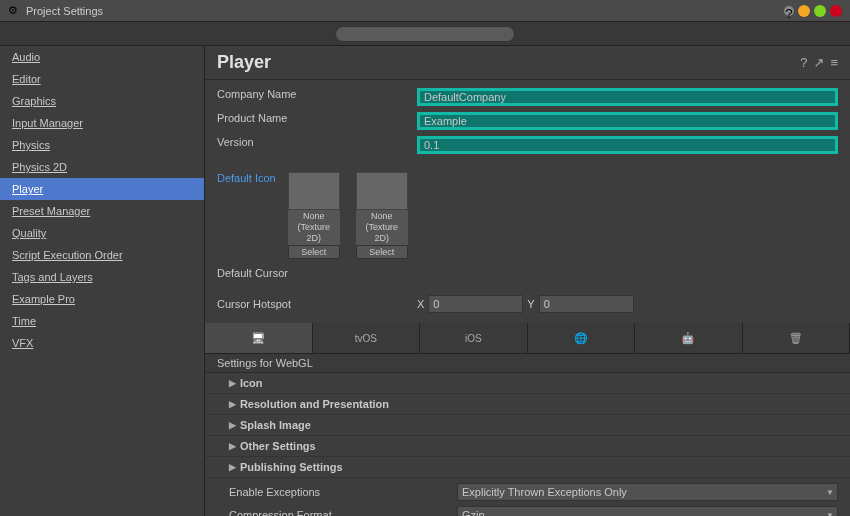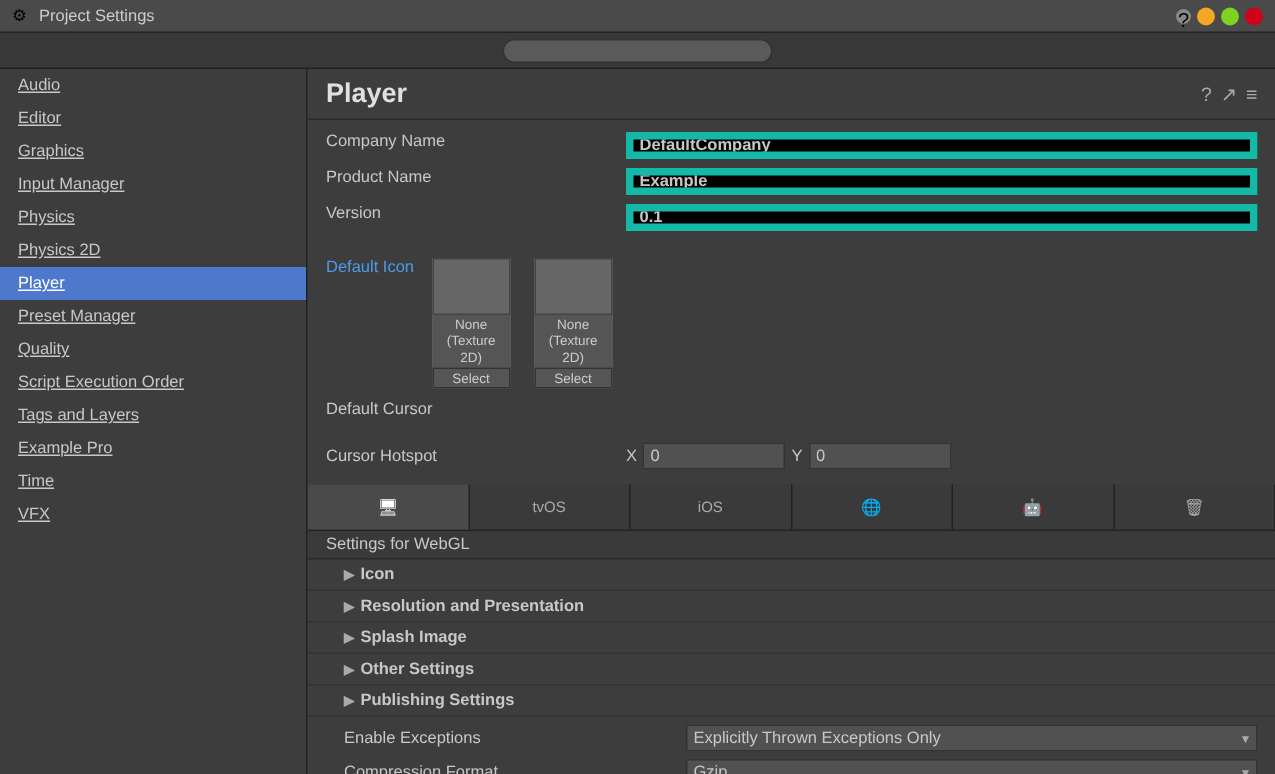--- a/index.html
+++ b/index.html
@@ -142,27 +142,26 @@
     }
     .form-label {
       width: 200px;
       color: #c8c8c8;
       font-size: 11px;
       flex-shrink: 0;
     }
     .form-input {
       flex: 1;
       height: 18px;
-      background: #000000;
-      border: 5px solid #14b8a6;
+      background: #0f766e;
+      border: 3px solid #14b8a6;
       color: #c8c8c8;
       font-size: 11px;
       padding: 0 4px;
       outline: none;
-      font-weight: bold;
     }
 
     
     .icon-section {
       display: flex;
       padding: 4px 12px 8px 12px;
       gap: 12px;
     }
     .icon-left {
       display: flex;

